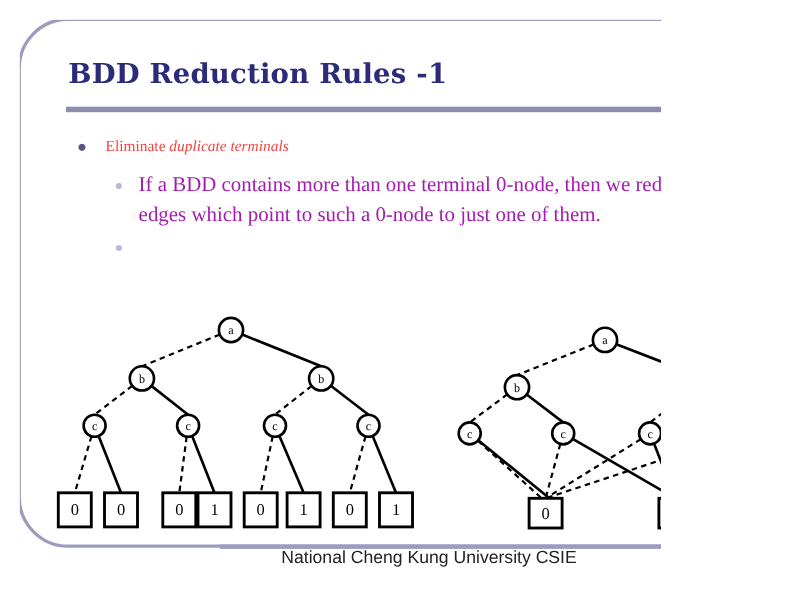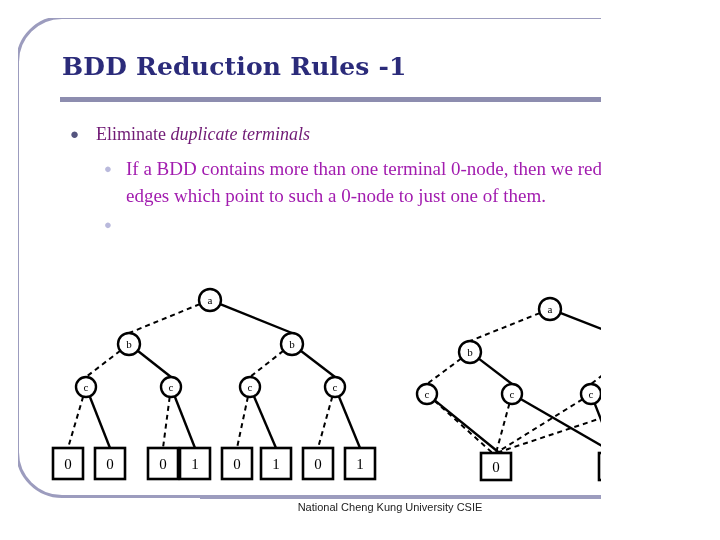--- a/index.html
+++ b/index.html
@@ -98,23 +98,23 @@
   .b1-marker {
     width: 26px;
     flex: 0 0 26px;
     font-size: 15px;
     color: #55557f;
     line-height: 28px;
     text-align: left;
     padding-left: 4px;
   }
   .b1-text {
-    font-size: 18px;
+    font-size: 14px;
     line-height: 28px;
-    color: #701a75;
+    color: #ef4444;
   }
   .b1-text i {
     font-style: italic;
   }
 
   #bullet-level2 {
     position: absolute;
     left: 104px;
     top: 155px;
     width: 580px;
@@ -170,21 +170,21 @@
     height: 4px;
     background: #9c9cbe;
   }
   #footer-text {
     position: absolute;
     left: 200px;
     top: 500px;
     width: 380px;
     text-align: center;
     font-family: "Liberation Sans", sans-serif;
-    font-size: 11px;
+    font-size: 16px;
     line-height: 15px;
     color: #222222;
   }
   #page-number {
     position: absolute;
     left: 596px;
     top: 500px;
     width: 30px;
     text-align: center;
     font-family: "Liberation Sans", sans-serif;

